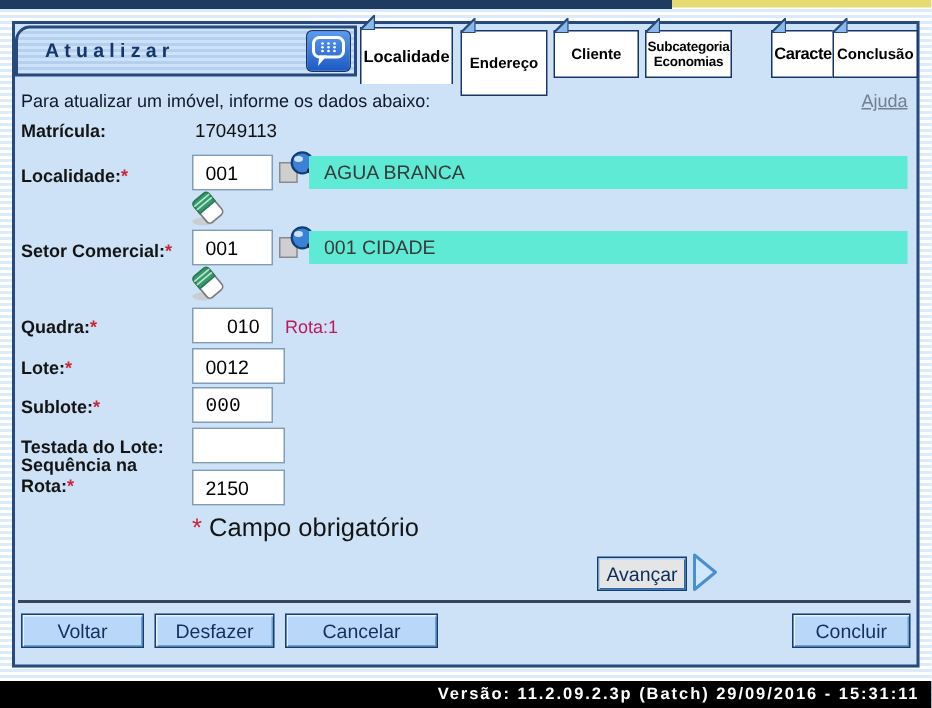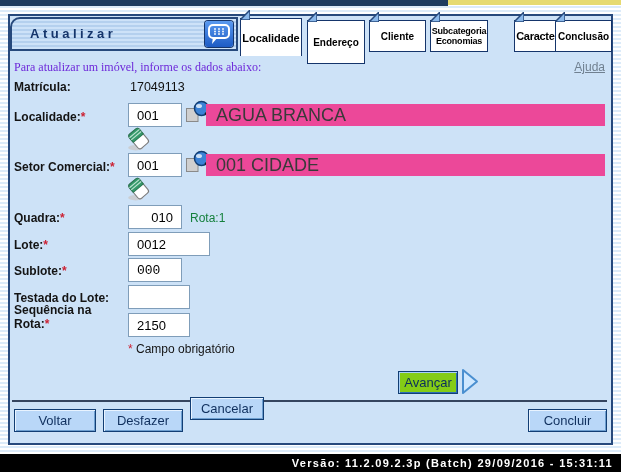--- a/index.html
+++ b/index.html
@@ -33,69 +33,69 @@
     font-weight:bold;cursor:pointer;}
   .fold{position:absolute;top:-9px;left:-1px;}
   .tab-1{left:240px;top:18px;width:62px;height:38px;font-size:11px;border-bottom:none;}
   .tab-2{left:307px;top:20px;width:58px;height:44px;font-size:10px;}
   .tab-3{left:369px;top:20px;width:57px;height:32px;font-size:10px;}
   .tab-4{left:430px;top:20px;width:58px;height:32px;font-size:9px;line-height:10px;flex-direction:column;letter-spacing:-0.2px;}
   .tab-5{left:514px;top:20px;width:73px;height:32px;font-size:11px;letter-spacing:-0.3px;}
   .tab-6{left:555px;top:20px;width:57px;height:32px;font-size:10px;}
 
   
-  .intro{left:14px;top:60px;font-size:12px;color:#6d28d9;font-family:Liberation Serif, serif;}
+  .intro{left:14px;top:60px;font-size:12px;color:#0f172a;}
   .help{right:16px;top:60px;font-size:12px;color:#708090;text-decoration:underline;cursor:pointer;}
   .lbl{font-size:12px;font-weight:bold;color:#141414;}
   .req{color:#cc2233;}
   .val{font-size:12.5px;color:#111;}
 
   .l-matricula{left:14px;top:80px;}  .v-matricula{left:130px;top:80px;}
   .l-localidade{left:14px;top:110px;}
   .l-setor{left:14px;top:160px;}
-  .l-quadra{left:14px;top:211px;}  .v-rota{left:190px;top:211px;font-size:12px;color:#15803d;}
+  .l-quadra{left:14px;top:211px;}  .v-rota{left:190px;top:211px;font-size:12px;color:#be185d;}
   .l-lote{left:14px;top:238px;}
   .l-sublote{left:14px;top:264px;}
   .l-testada{left:14px;top:291px;}
   .l-sequencia{left:14px;top:303px;line-height:14px;}
 
   .inp{position:absolute;height:24px;border:1px solid #7f9db9;background:#fff;
     font-family:"Liberation Sans",sans-serif;font-size:13px;color:#000;padding:1px 8px;}
   .i-localidade{left:128px;top:103px;width:54px;}
   .i-setor{left:128px;top:153px;width:54px;}
   .i-quadra{left:128px;top:205px;width:54px;text-align:right;}
-  .i-lote{left:128px;top:232px;width:82px;}
+  .i-lote{left:128px;top:232px;width:62px;}
   .i-sublote{left:128px;top:258px;width:54px;font-family:Liberation Mono, monospace;}
   .i-testada{left:128px;top:285px;width:62px;}
   .i-sequencia{left:128px;top:313px;width:62px;}
 
-  .strip{position:absolute;left:206px;width:399px;height:22px;background:#ec4899;
-    font-size:18px;color:#3a3a3a;line-height:22px;padding-left:10px;}
+  .strip{position:absolute;left:206px;width:399px;height:22px;background:#5eead4;
+    font-size:13px;color:#3a3a3a;line-height:22px;padding-left:10px;}
   .s-localidade{top:104px;}
   .s-setor{top:154px;}
 
   .icon-search{position:absolute;left:185px;width:26px;height:26px;cursor:pointer;}
   .is-localidade{top:100px;} .is-setor{top:150px;}
   .icon-eraser{position:absolute;left:126px;width:26px;height:26px;cursor:pointer;}
   .ie-localidade{top:126px;} .ie-setor{top:176px;}
 
-  .note{left:128px;top:342px;font-size:12px;color:#141414;}
+  .note{left:128px;top:342px;font-size:17px;color:#141414;}
 
   .btn{position:absolute;height:23px;font-family:"Liberation Sans",sans-serif;font-size:13px;
     display:flex;align-items:center;justify-content:center;cursor:pointer;}
-  .btn-primary{background:#84cc16;border:1px solid #123e74;color:#0a2d5e;
+  .btn-primary{background:#e5e5e5;border:1px solid #123e74;color:#0a2d5e;
     box-shadow:inset 1px 1px 0 #a9d0f8,inset -1px -1px 0 #2b6cb4;}
   .btn-light{background:#b9d7f8;border:1px solid #123e74;color:#10305e;
     box-shadow:inset 1px 1px 0 #e8f3ff,inset -1px -1px 0 #6d9fd0;}
   .b-avancar{left:398px;top:371px;width:60px;}
   .arrow{position:absolute;left:461px;top:368px;cursor:pointer;}
   .sep{position:absolute;left:12px;top:400px;width:595px;border-top:2px solid #35455f;}
   .b-voltar{left:14px;top:409px;width:82px;}
   .b-desfazer{left:103px;top:409px;width:80px;}
-  .b-cancelar{left:190px;top:397px;width:74px;}
+  .b-cancelar{left:190px;top:409px;width:102px;}
   .b-concluir{left:528px;top:409px;width:79px;}
 
   .footer{left:0;top:454px;width:621px;height:18px;background:#000000;
     color:#fff;font-size:11px;font-weight:bold;letter-spacing:1.3px;
     text-align:right;line-height:18px;padding-right:8px;}
 </style>
 </head>
 <body>
 
 <div class="abs top-navy"></div>

